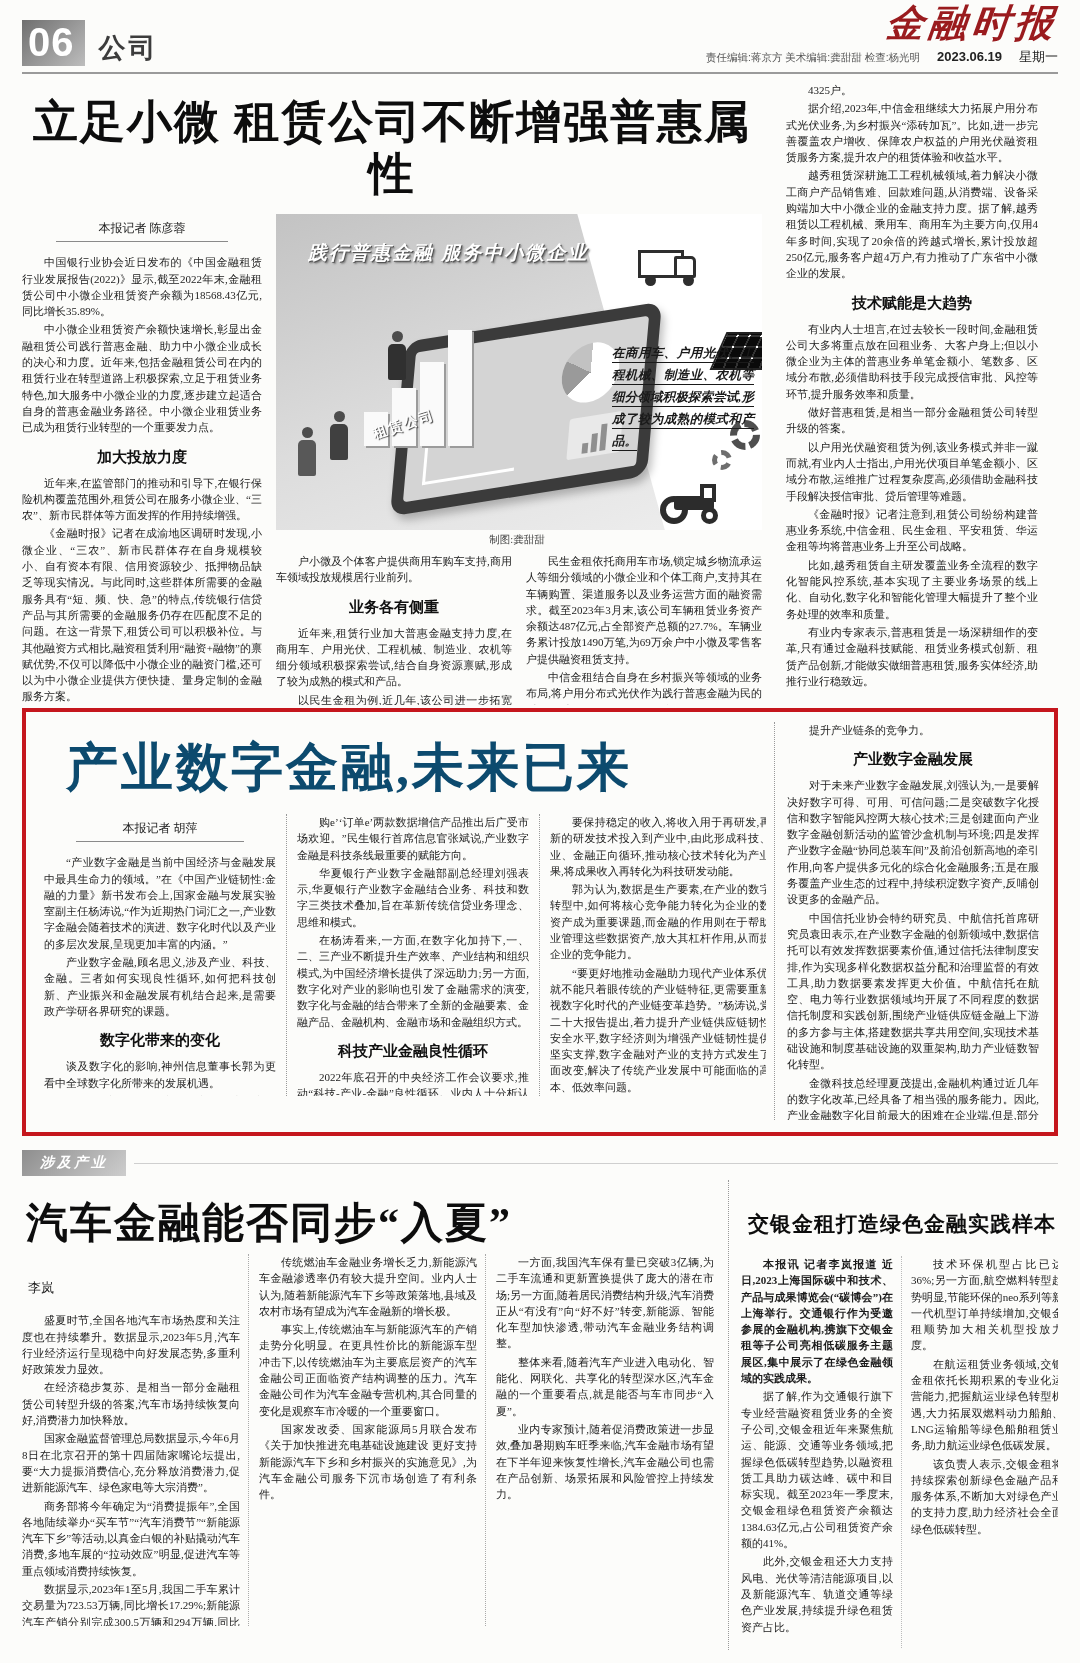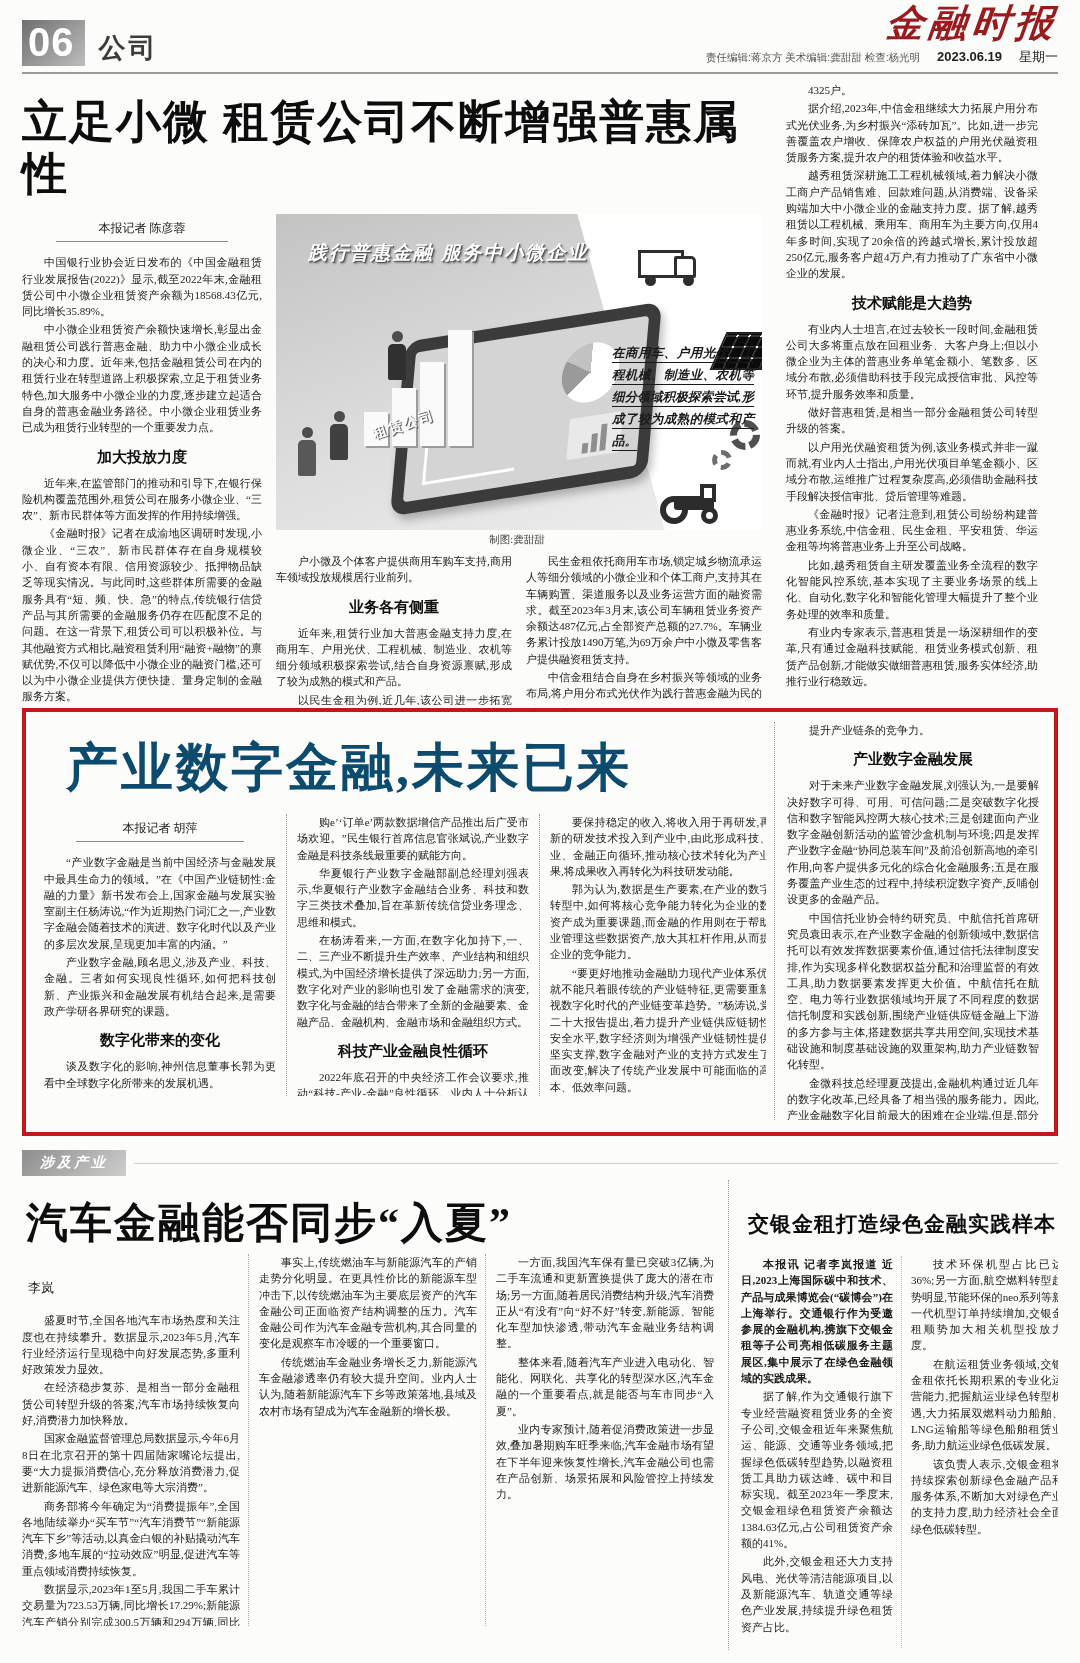--- a/index.html
+++ b/index.html
@@ -20,21 +20,21 @@
   
   .blk{font-size:11px;line-height:16.3px;}
   .blk.p{text-indent:2em;text-align:justify;margin:0 0 2px 0;}
   .blk.h{font:bold 15px "Liberation Sans",sans-serif;text-align:center;margin:12px 0 8px 0;color:#111;text-indent:0;}
   .blk.by{text-align:center;font-size:12px;margin:6px auto 12px auto;padding-bottom:5px;border-bottom:1px solid #8a8a8a;width:72%;}
   .blk.auth{font-size:13px;margin:26px 0 16px 6px;}
   .blk.lead{text-indent:2em;text-align:justify;margin:0 0 2px 0;font-weight:bold;}
   
   .leadsec{display:flex;margin-top:6px;height:618px;}
   .lead-main{width:740px;flex:none;}
-  .lead-h1{font-size:45px;font-weight:900;letter-spacing:2px;color:#0d0d0d;margin:16px 0 14px 0;line-height:52px;}
+  .lead-h1{font-size:45px;font-weight:900;letter-spacing:2px;color:#0d0d0d;text-align:center;margin:16px 0 14px 0;line-height:52px;}
   .lead-cols{display:flex;height:492px;overflow:hidden;}
   .lcol{width:240px;flex:none;overflow:hidden;}
   .midwrap{width:486px;flex:none;margin-left:14px;}
   .midcols{display:flex;margin-top:6px;height:152px;overflow:hidden;}
   .midcols .lcol{width:236px;}
   .midcols .lcol + .lcol{margin-left:14px;}
   .rail{width:252px;flex:none;margin-left:24px;overflow:hidden;padding-top:2px;}
   
   .illus{position:relative;width:486px;height:316px;background:linear-gradient(160deg,#c3c3c3 0%,#dcdcdc 50%,#efefef 100%);overflow:hidden;}
   .illus-white{position:absolute;top:0;right:0;width:100%;height:100%;background:#fff;
@@ -260,22 +260,23 @@
       <div class="bl-cols">
         <div class="bcol">
             <div class="blk auth">李岚</div>
             <div class="blk p">盛夏时节,全国各地汽车市场热度和关注度也在持续攀升。数据显示,2023年5月,汽车行业经济运行呈现稳中向好发展态势,多重利好政策发力显效。</div>
             <div class="blk p">在经济稳步复苏、是相当一部分金融租赁公司转型升级的答案,汽车市场持续恢复向好,消费潜力加快释放。</div>
             <div class="blk p">国家金融监督管理总局数据显示,今年6月8日在北京召开的第十四届陆家嘴论坛提出,要“大力提振消费信心,充分释放消费潜力,促进新能源汽车、绿色家电等大宗消费”。</div>
             <div class="blk p">商务部将今年确定为“消费提振年”,全国各地陆续举办“买车节”“汽车消费节”“新能源汽车下乡”等活动,以真金白银的补贴撬动汽车消费,多地车展的“拉动效应”明显,促进汽车等重点领域消费持续恢复。</div>
             <div class="blk p">数据显示,2023年1至5月,我国二手车累计交易量为723.53万辆,同比增长17.29%;新能源汽车产销分别完成300.5万辆和294万辆,同比分别增长45.1%和46.8%;新能源汽车新车销量达到汽车新车总销量的27.7%。</div>
           </div>
         <div class="bcol">
+            <div class="blk p">传统燃油车金融业务增长乏力,新能源汽车金融渗透率仍有较大提升空间。业内人士认为,随着新能源汽车下乡等政策落地,县域及农村市场有望成为汽车金融新的增长极。</div>
             <div class="blk p">事实上,传统燃油车与新能源汽车的产销走势分化明显。在更具性价比的新能源车型冲击下,以传统燃油车为主要底层资产的汽车金融公司正面临资产结构调整的压力。汽车金融公司作为汽车金融专营机构,其合同量的变化是观察车市冷暖的一个重要窗口。</div>
-            <div class="blk p">传统燃油车金融业务增长乏力,新能源汽车金融渗透率仍有较大提升空间。业内人士认为,随着新能源汽车下乡等政策落地,县域及农村市场有望成为汽车金融新的增长极。</div>
+            <div class="blk p">国家发改委、国家能源局5月联合发布《关于加快推进充电基础设施建设 更好支持新能源汽车下乡和乡村振兴的实施意见》,为汽车金融公司服务下沉市场创造了有利条件。</div>
           </div>
         <div class="bcol">
             <div class="blk p">一方面,我国汽车保有量已突破3亿辆,为二手车流通和更新置换提供了庞大的潜在市场;另一方面,随着居民消费结构升级,汽车消费正从“有没有”向“好不好”转变,新能源、智能化车型加快渗透,带动汽车金融业务结构调整。</div>
             <div class="blk p">整体来看,随着汽车产业进入电动化、智能化、网联化、共享化的转型深水区,汽车金融的一个重要看点,就是能否与车市同步“入夏”。</div>
             <div class="blk p">业内专家预计,随着促消费政策进一步显效,叠加暑期购车旺季来临,汽车金融市场有望在下半年迎来恢复性增长,汽车金融公司也需在产品创新、场景拓展和风险管控上持续发力。</div>
           </div>
       </div>
     </div>
     <div class="br">
       <div class="br-h">交银金租打造绿色金融实践样本</div>

